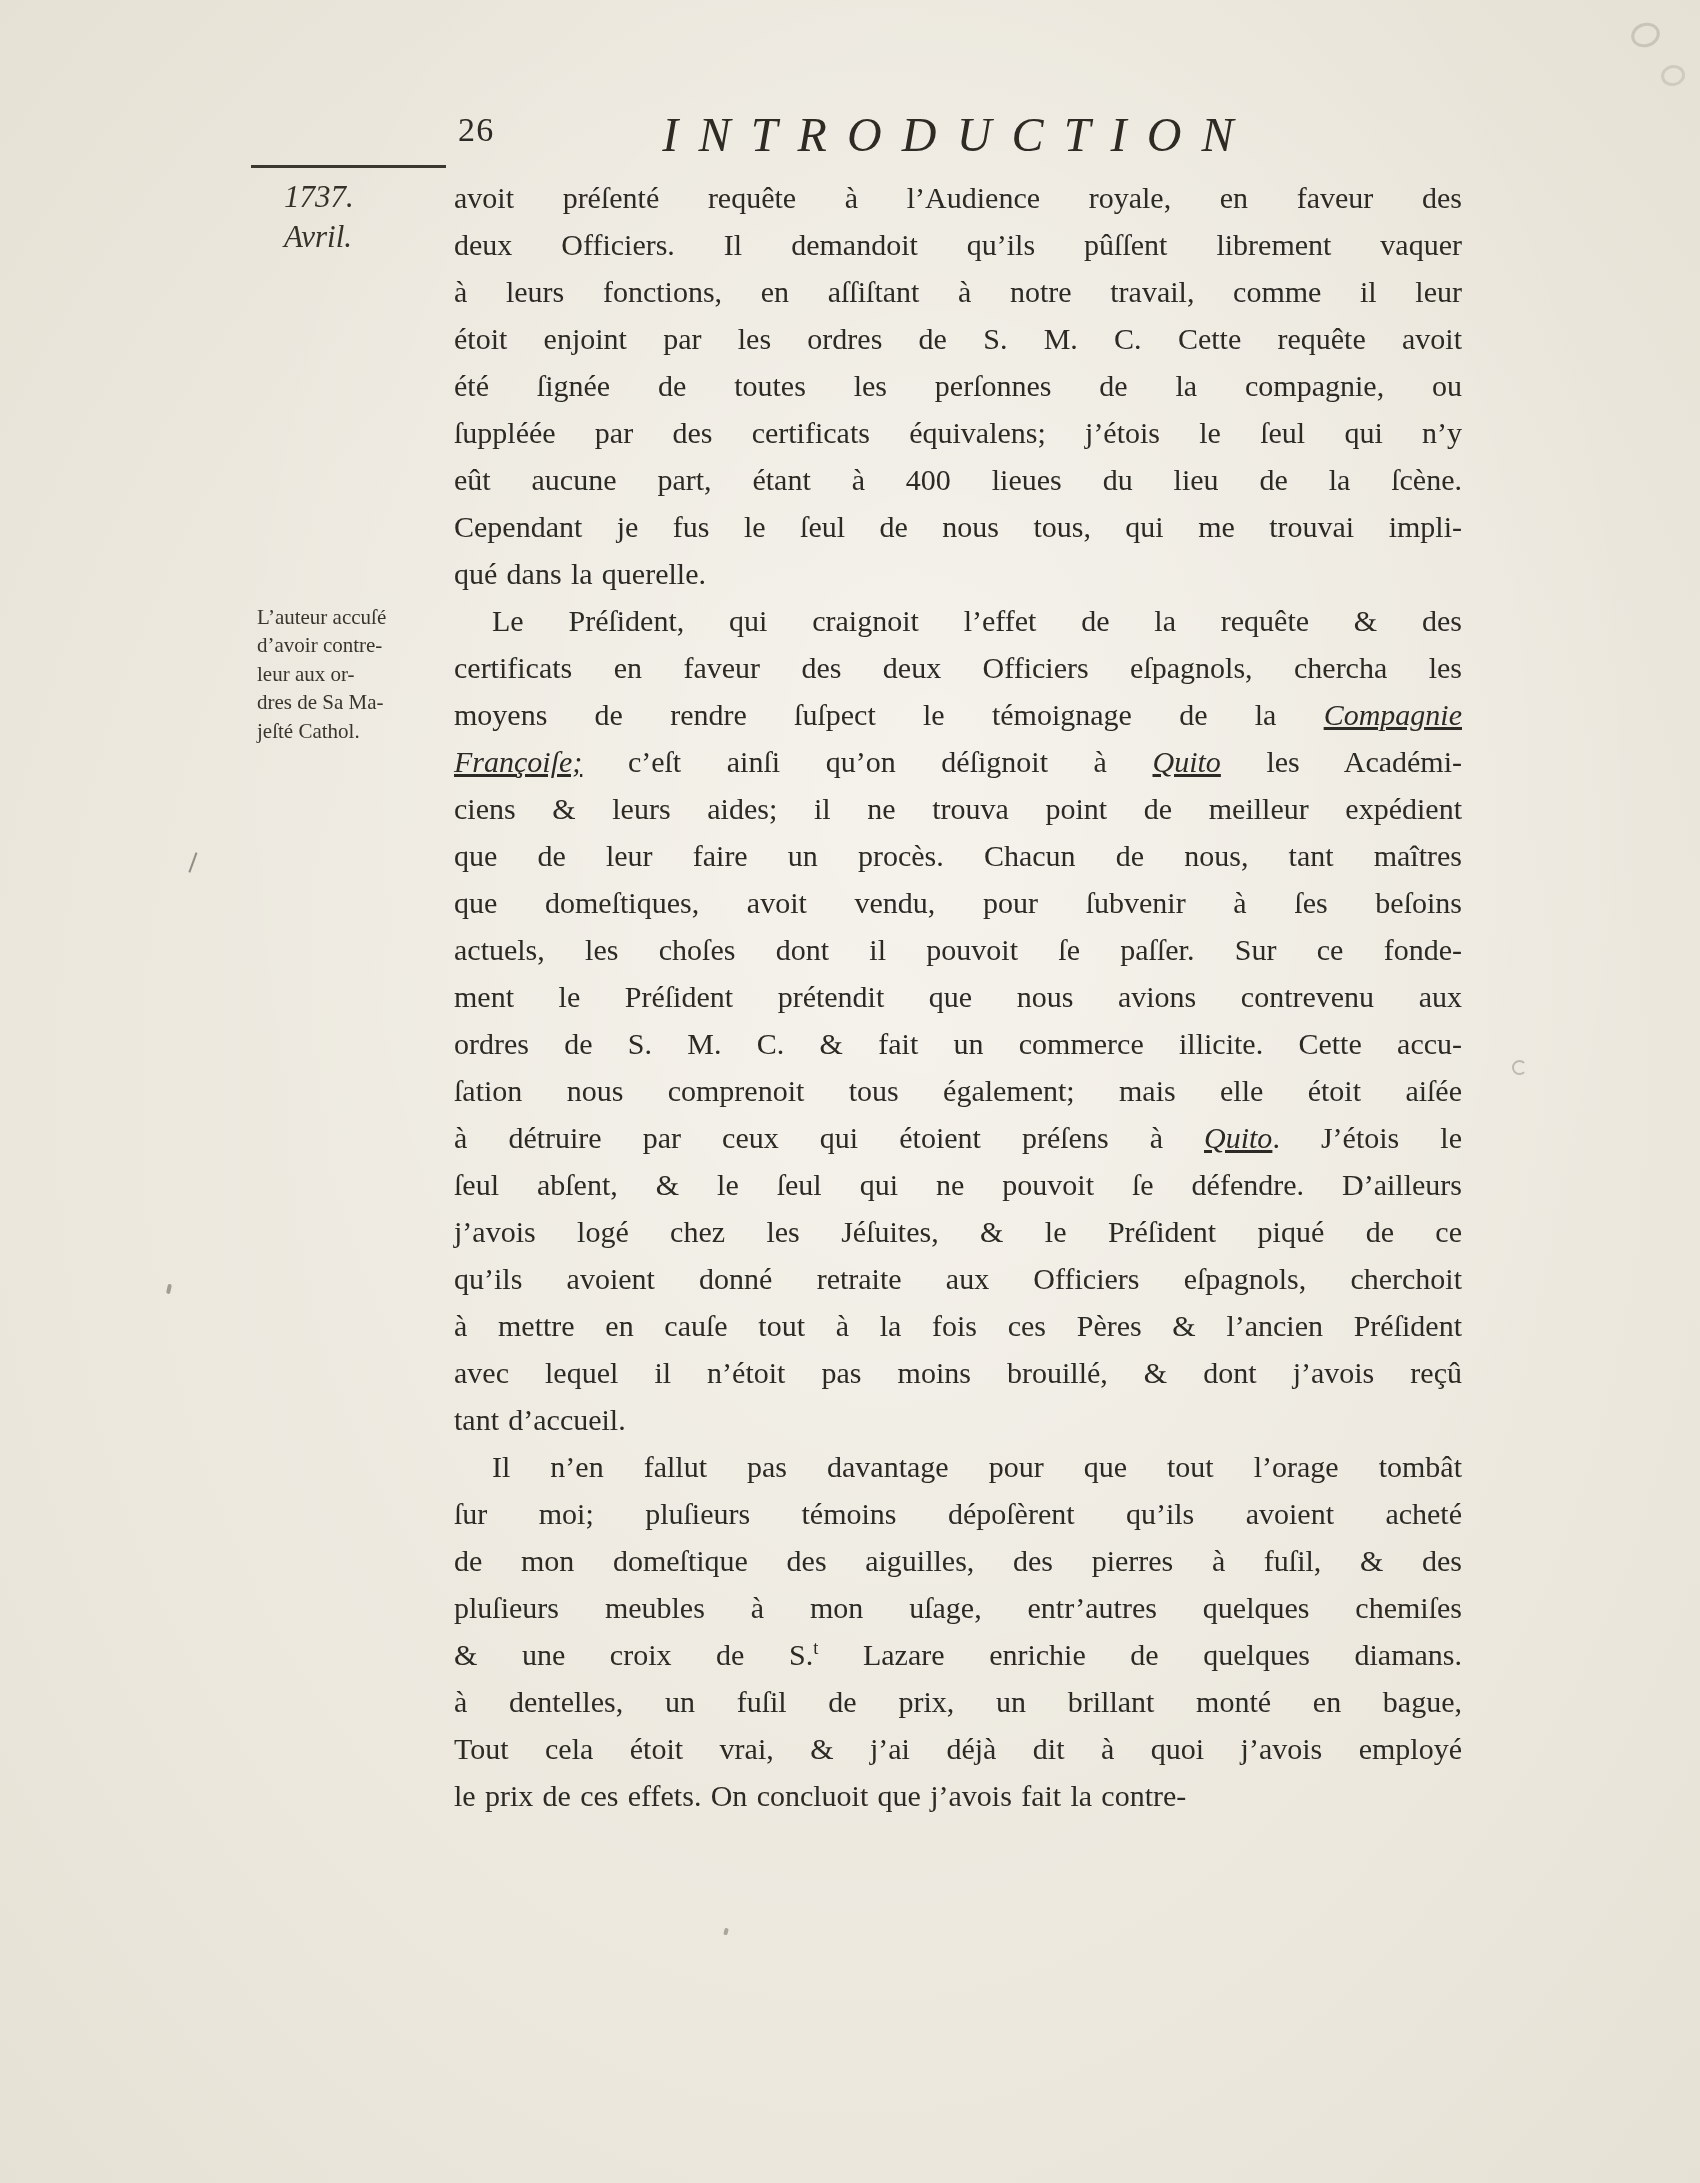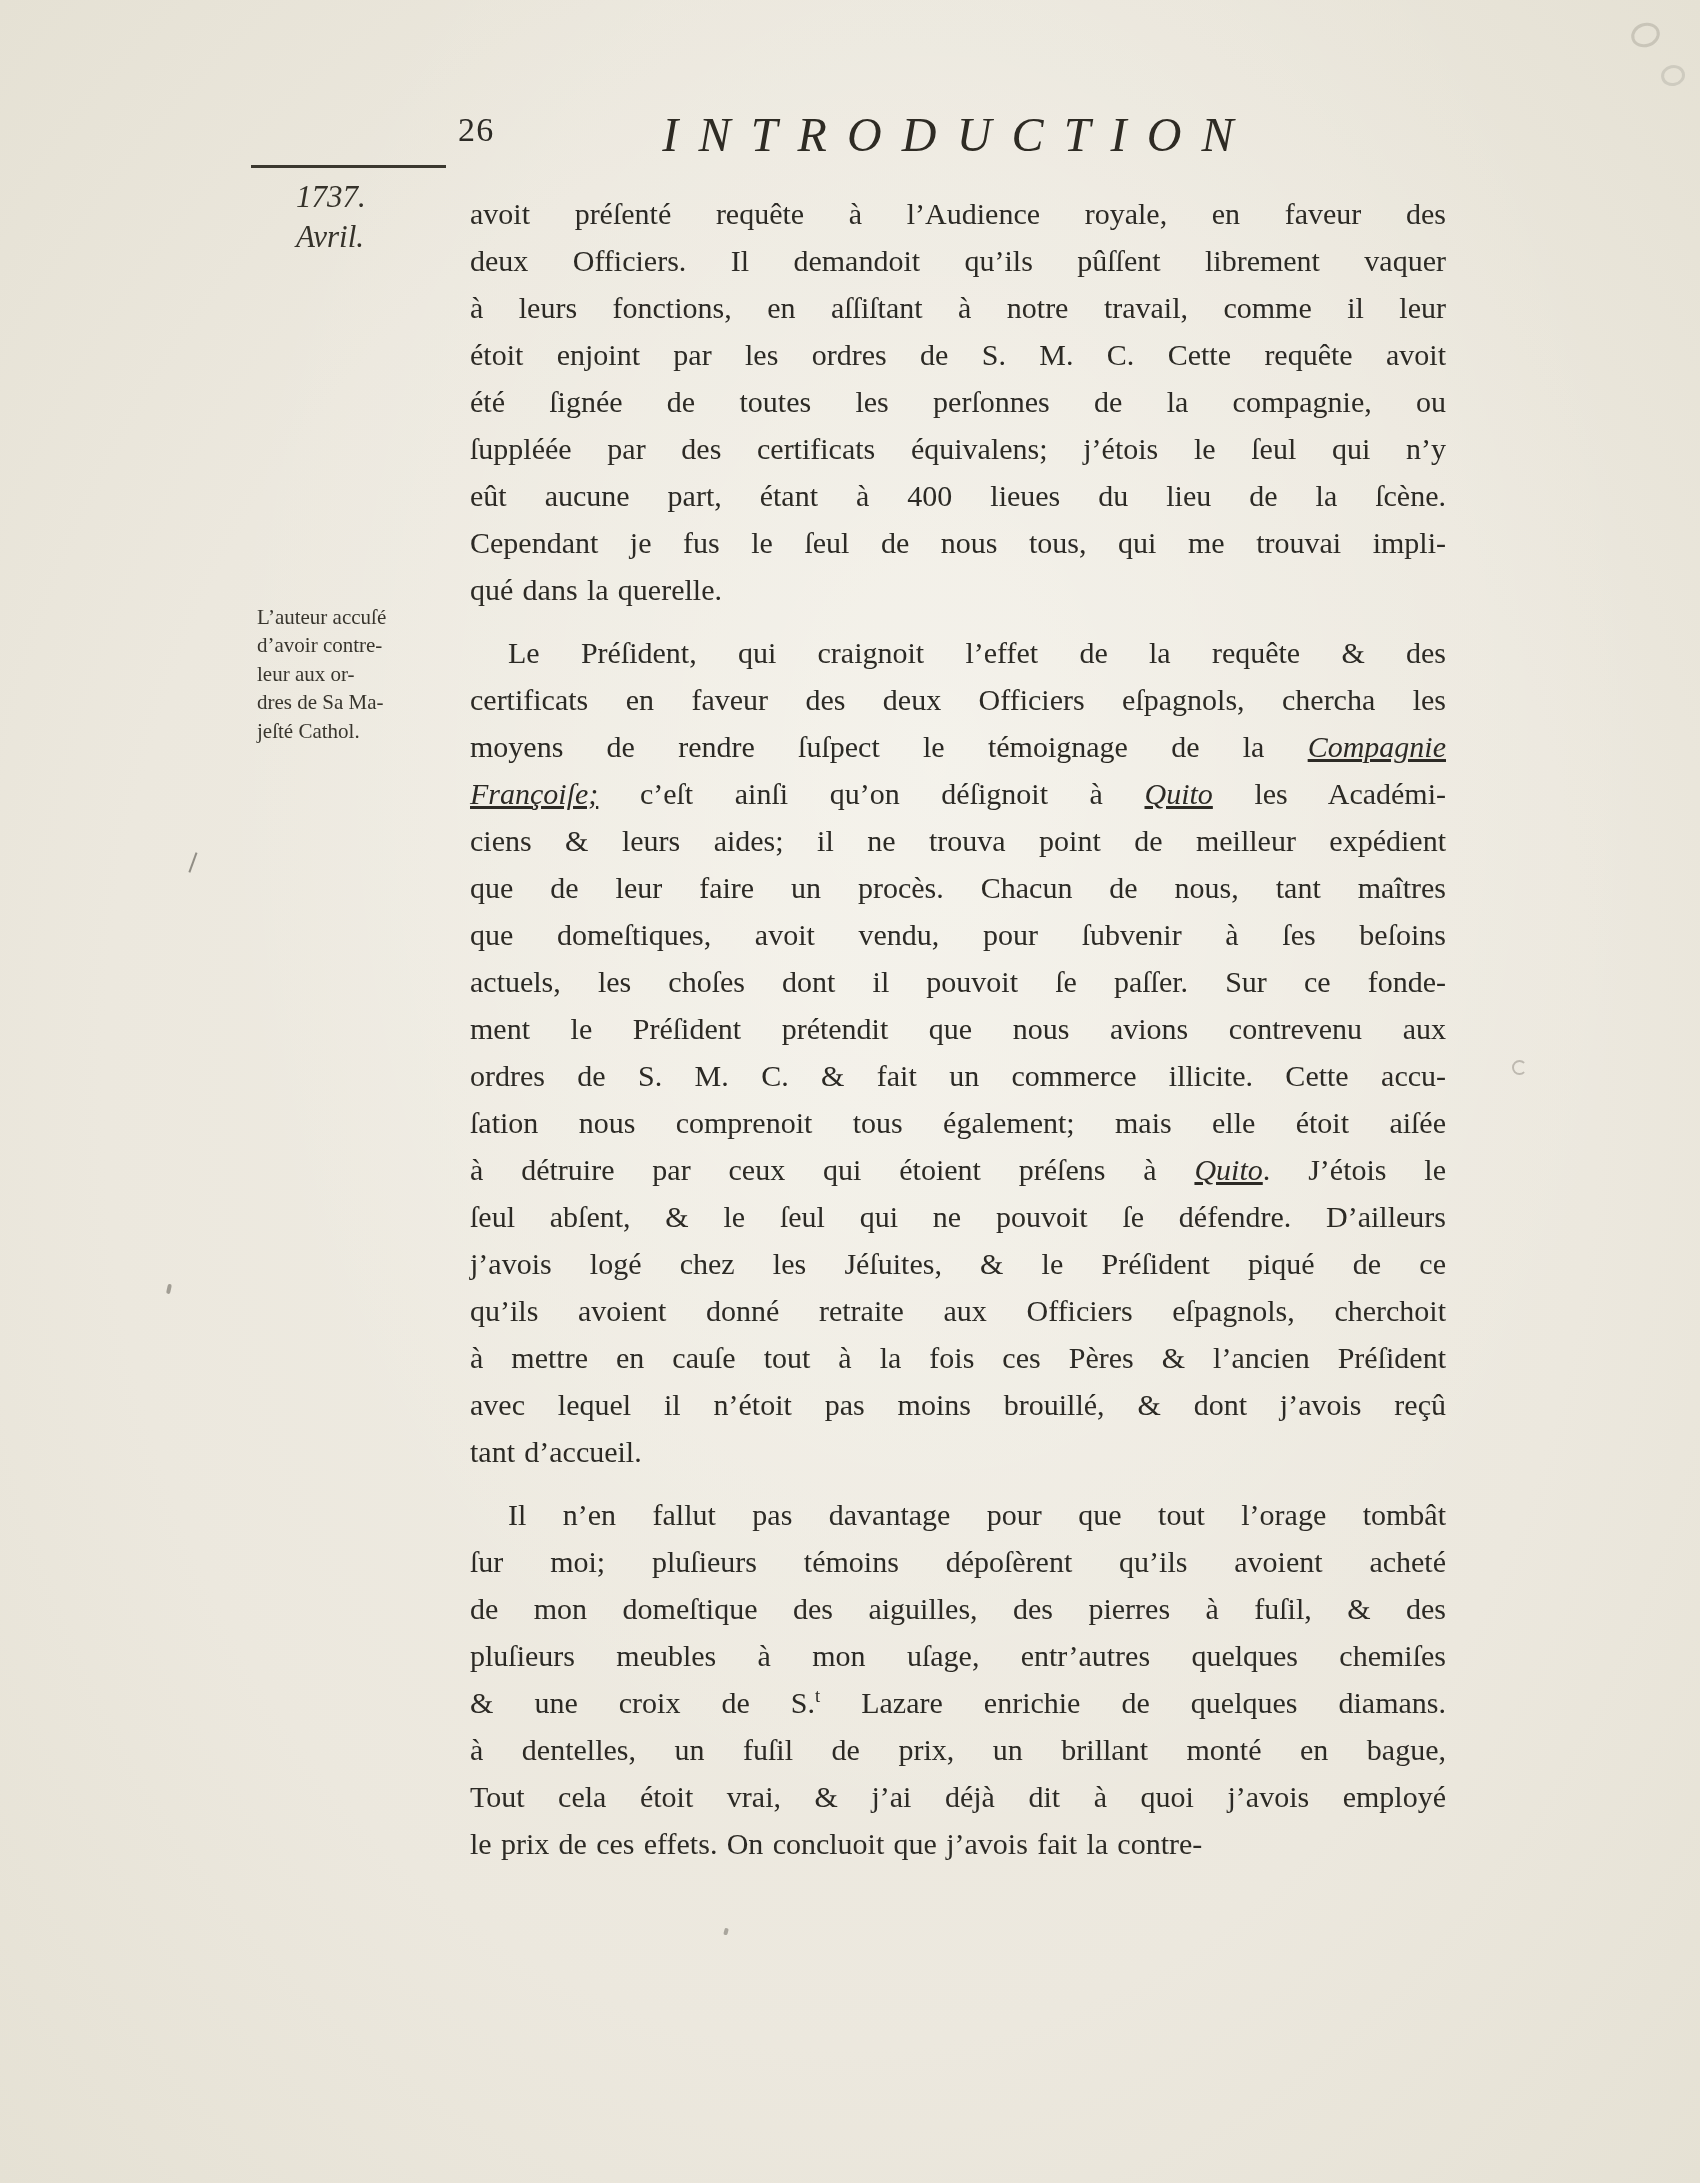--- a/index.html
+++ b/index.html
@@ -35,21 +35,21 @@
   }
   
   .margin-rule {
     position: absolute;
     left: 251px; top: 165px;
     width: 195px; height: 3px;
     background: #3b382f;
   }
   .margin-date {
     position: absolute;
-    left: 296px; top: 177px;
+    left: 284px; top: 177px;
     font-style: italic;
     font-size: 31px;
     line-height: 40px;
     color: #35322a;
     white-space: nowrap;
   }
   .margin-date .month { margin-left: 0; }
   .margin-note {
     position: absolute;
     left: 257px; top: 603px;
@@ -61,21 +61,21 @@
   .margin-note-line { white-space: nowrap; }
   
   .text-block {
     position: absolute;
     left: 454px; top: 174px;
     width: 1008px;
     font-size: 30px;
     line-height: 47px;
     word-spacing: 0.06em;
   }
-  .paragraph { margin: 16px; }
+  .paragraph { margin: 0; }
   .line {
     text-align: justify;
     text-align-last: justify;
     min-height: 47px;
   }
   .line.last { text-align-last: auto; }
   .line.indent { text-indent: 38px; }
   .line i { font-style: italic; text-decoration: underline; }
   .line sup { font-size: 62%; vertical-align: super; line-height: 0; }
   

